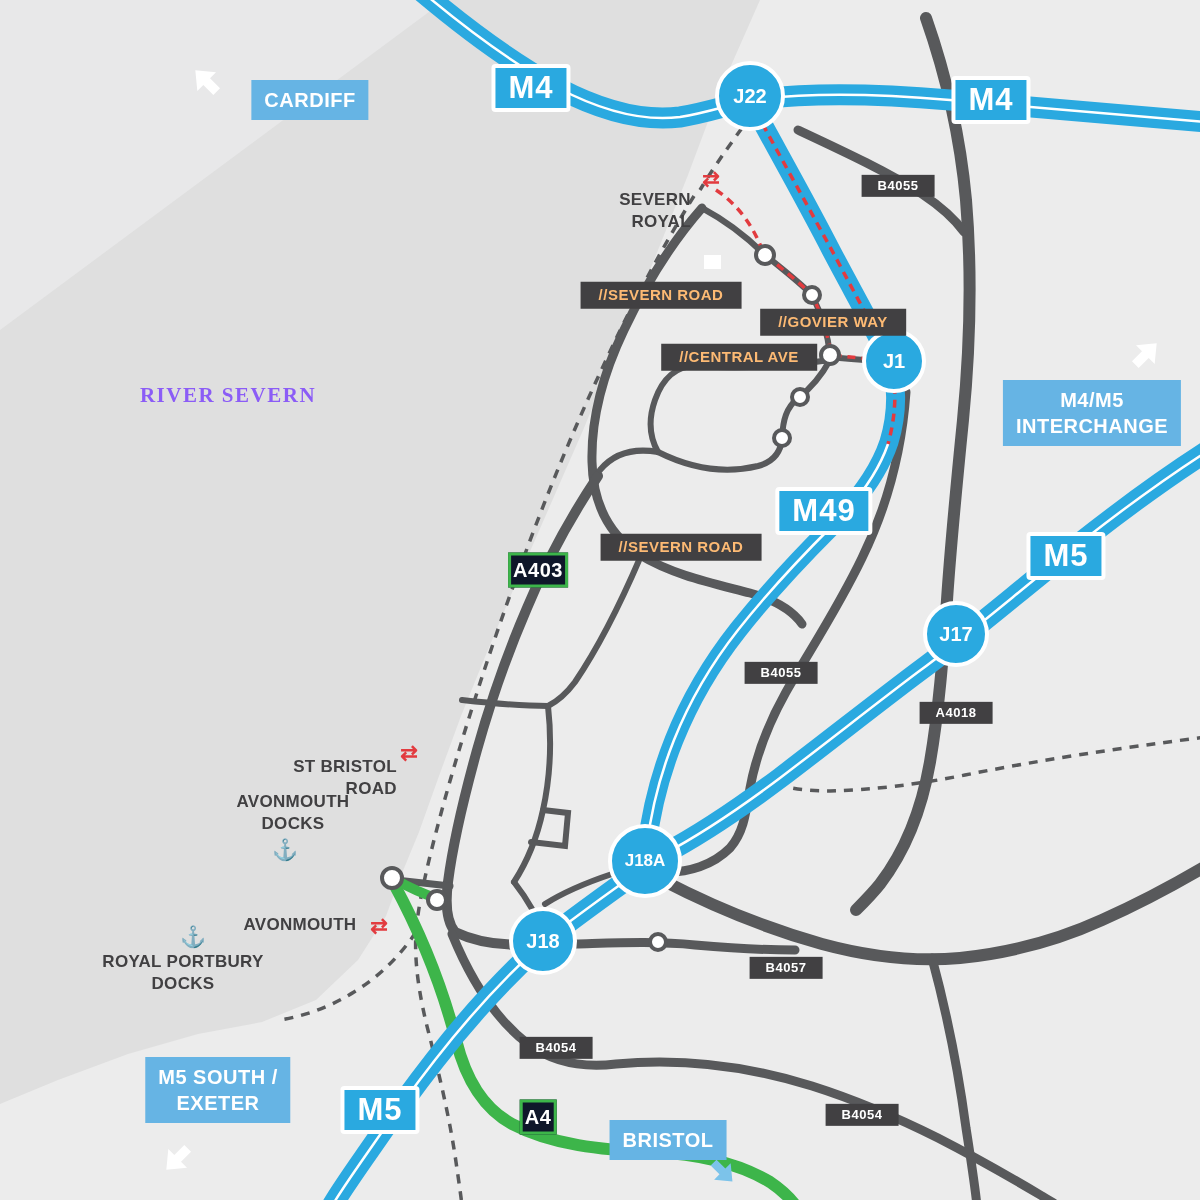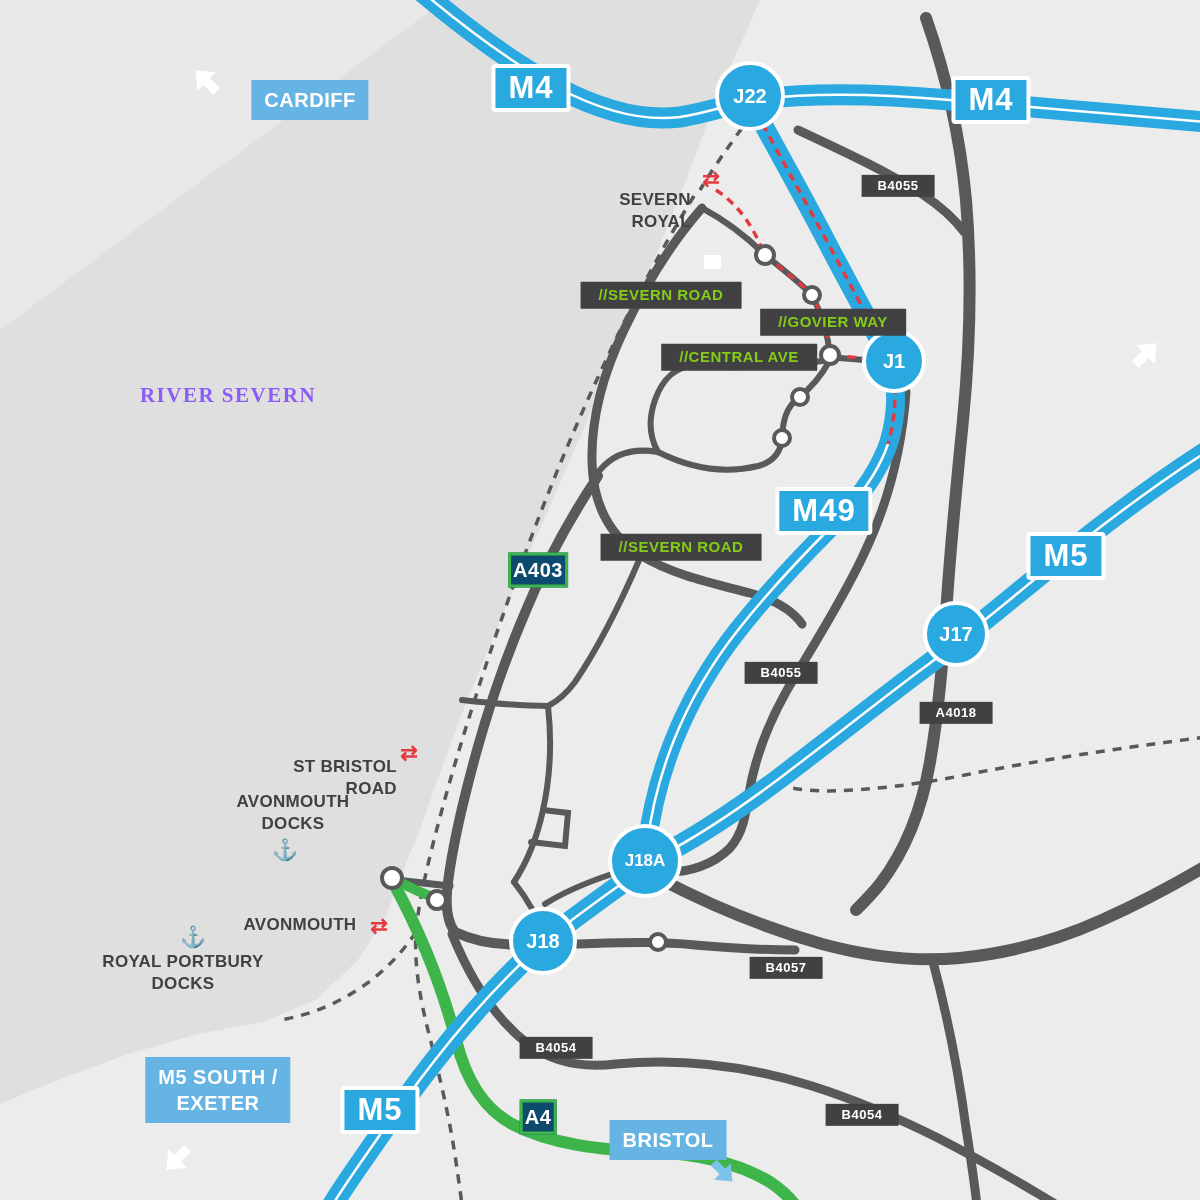--- a/index.html
+++ b/index.html
@@ -22,26 +22,26 @@
     color:#fff;font-weight:bold;font-size:20px;
     display:flex;align-items:center;justify-content:center;
   }
   
   .rbadge{
     background:#414042;color:#fff;font-weight:bold;font-size:13px;
     letter-spacing:.5px;padding:4px 16px;line-height:1.1;
   }
   
   .gbadge{
-    background:#0c4a6e;color:#fff;font-weight:bold;font-size:20px;
+    background:#0f172a;color:#fff;font-weight:bold;font-size:20px;
     letter-spacing:.5px;padding:3px 2px;border:3px solid #3db54a;line-height:1.15;
   }
   
   .sbadge{
-    background:#414042;color:#84cc16;font-weight:bold;font-size:15px;
+    background:#414042;color:#fdba74;font-weight:bold;font-size:15px;
     letter-spacing:.5px;padding:5px 18px;line-height:1.1;
   }
   
   .dest{
     background:#66b4e4;color:#fff;font-weight:bold;font-size:20px;
     letter-spacing:.5px;padding:7px 13px;text-align:center;line-height:1.3;
     white-space:nowrap;
   }
   
   .place{
@@ -170,20 +170,24 @@
   <div class="ov gbadge" style="left:538px;top:1117px"><span>A4</span></div>
 
   <div class="ov sbadge" style="left:661px;top:295px"><span>//SEVERN ROAD</span></div>
   <div class="ov sbadge" style="left:833px;top:322px"><span>//GOVIER WAY</span></div>
   <div class="ov sbadge" style="left:739px;top:357px"><span>//CENTRAL AVE</span></div>
   <div class="ov sbadge" style="left:681px;top:547px"><span>//SEVERN ROAD</span></div>
 
   <div class="ov dest" style="left:310px;top:100px">
     <div>CARDIFF</div>
   </div>
+  <div class="ov dest" style="left:1092px;top:413px">
+    <div>M4/M5</div>
+    <div>INTERCHANGE</div>
+  </div>
   <div class="ov dest" style="left:218px;top:1090px">
     <div>M5 SOUTH /</div>
     <div>EXETER</div>
   </div>
   <div class="ov dest" style="left:668px;top:1140px">
     <div>BRISTOL</div>
   </div>
 
   <div class="ov arrow" style="left:206px;top:81px;color:#fff;transform:translate(-50%,-50%) rotate(-135deg)">
     <svg width="34" height="34" viewBox="0 0 36 36">

